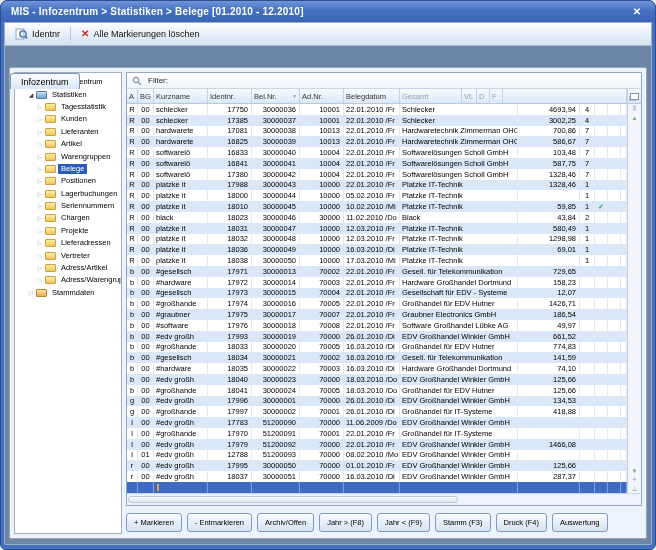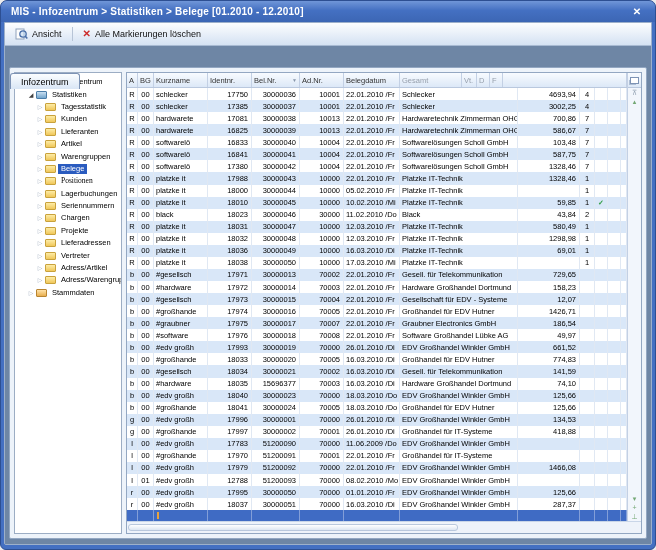--- a/index.html
+++ b/index.html
@@ -95,21 +95,21 @@
 
       <div class="toolbar">
         <div class="tool-item">
           <span>
             <svg width="13" height="12" viewBox="0 0 13 12">
               <rect x="1" y="1" width="8" height="10" fill="#fdfdfd" stroke="#8fa2bb" stroke-width="1"></rect>
               <circle cx="8" cy="6" r="3.2" fill="rgba(190,215,240,.55)" stroke="#4a6fa8" stroke-width="1.3"></circle>
               <line x1="10.3" y1="8.3" x2="12.3" y2="10.6" stroke="#4a6fa8" stroke-width="1.6"></line>
             </svg>
           </span>
-          <span>Ansicht</span>
+          <span>Identnr</span>
         </div>
         <div class="tool-sep"></div>
         <div class="tool-item">
           <span class="icon-x">✕</span>
           <span>Alle Markierungen löschen</span>
         </div>
       </div>
 
       <div class="content">
         <div class="tabstrip">
@@ -154,21 +154,21 @@
               <div class="tree-item" style="padding-left: 19px;">
                 <span class="expander">▷</span>
                 <span class="tree-icon folder"></span>
                 <span class="tree-label">Warengruppen</span>
               </div>
               <div class="tree-item" style="padding-left: 19px;">
                 <span class="expander">▷</span>
                 <span class="tree-icon folder"></span>
                 <span class="tree-label selected">Belege</span>
               </div>
-              <div class="tree-item" style="padding-left: 19px; font-family: Liberation Serif, serif;">
+              <div class="tree-item" style="padding-left: 19px;">
                 <span class="expander">▷</span>
                 <span class="tree-icon folder"></span>
                 <span class="tree-label">Positionen</span>
               </div>
               <div class="tree-item" style="padding-left: 19px;">
                 <span class="expander">▷</span>
                 <span class="tree-icon folder"></span>
                 <span class="tree-label">Lagerbuchungen</span>
               </div>
               <div class="tree-item" style="padding-left: 19px;">
@@ -209,20 +209,29 @@
               <div class="tree-item" style="padding-left: 10px;">
                 <span class="expander">▷</span>
                 <span class="tree-icon masterdata"></span>
                 <span class="tree-label">Stammdaten</span>
               </div>
             </div>
 
           <div class="rightcol">
             <div class="gridpanel">
 
+              <div class="filter-row">
+                <span>
+                  <svg width="10" height="10" viewBox="0 0 10 10">
+                    <circle cx="4" cy="4" r="2.7" fill="none" stroke="#8496ad" stroke-width="1.2"></circle>
+                    <line x1="6" y1="6" x2="9" y2="9" stroke="#8496ad" stroke-width="1.4"></line>
+                  </svg>
+                </span>
+                <span class="filter-label">Filter:</span>
+              </div>
 
               <div class="grid-body">
                 <div class="colsarea">
                   <div class="header-row" id="hdr">
                       <div class="hcell" style="width: 11px; flex: 0 0 11px;">
                         <span>A</span>
                       </div>
                       <div class="hcell" style="width: 16px; flex: 0 0 16px;">
                         <span>BG</span>
                       </div>
@@ -615,21 +624,21 @@
                         <div class="cell c" style="width: 15px; flex: 0 0 15px;"></div>
                         <div class="cell c" style="width: 13px; flex: 0 0 13px;"></div>
                         <div class="cell c" style="width: 13px; flex: 0 0 13px;"></div>
                         <div class="cell" style="flex: 1 1 0%;"></div>
                       </div>
                       <div class="row">
                         <div class="cell c" style="width: 11px; flex: 0 0 11px;">b</div>
                         <div class="cell c" style="width: 16px; flex: 0 0 16px;">00</div>
                         <div class="cell " style="width: 54px; flex: 0 0 54px;">#hardware</div>
                         <div class="cell r" style="width: 44px; flex: 0 0 44px;">18035</div>
-                        <div class="cell r" style="width: 48px; flex: 0 0 48px;">15696377</div>
+                        <div class="cell r" style="width: 48px; flex: 0 0 48px;">30000022</div>
                         <div class="cell r" style="width: 44px; flex: 0 0 44px;">70003</div>
                         <div class="cell " style="width: 56px; flex: 0 0 56px;">16.03.2010 /Di</div>
                         <div class="cell " style="width: 118px; flex: 0 0 118px;">Hardware Großhandel Dortmund</div>
                         <div class="cell r" style="width: 62px; flex: 0 0 62px;">74,10</div>
                         <div class="cell c" style="width: 15px; flex: 0 0 15px;"></div>
                         <div class="cell c" style="width: 13px; flex: 0 0 13px;"></div>
                         <div class="cell c" style="width: 13px; flex: 0 0 13px;"></div>
                         <div class="cell" style="flex: 1 1 0%;"></div>
                       </div>
                       <div class="row">
@@ -812,19 +821,29 @@
                     <span class="vicon">+</span>
                     <span class="vicon">⊥</span>
                   </div>
               </div>
 
               <div class="hscroll">
                 <div class="hthumb"></div>
               </div>
             </div>
 
+            <div class="buttonbar" id="btns">
+                <button class="btn">+ Markieren</button>
+                <button class="btn">- Entmarkieren</button>
+                <button class="btn">Archiv/Offen</button>
+                <button class="btn">Jahr &gt; (F8)</button>
+                <button class="btn">Jahr &lt; (F9)</button>
+                <button class="btn">Stamm (F3)</button>
+                <button class="btn">Druck (F4)</button>
+                <button class="btn">Auswertung</button>
+              </div>
           </div>
 
         </div>
       </div>
     </div>
   </div>
 </div>
 
 </body></html>

